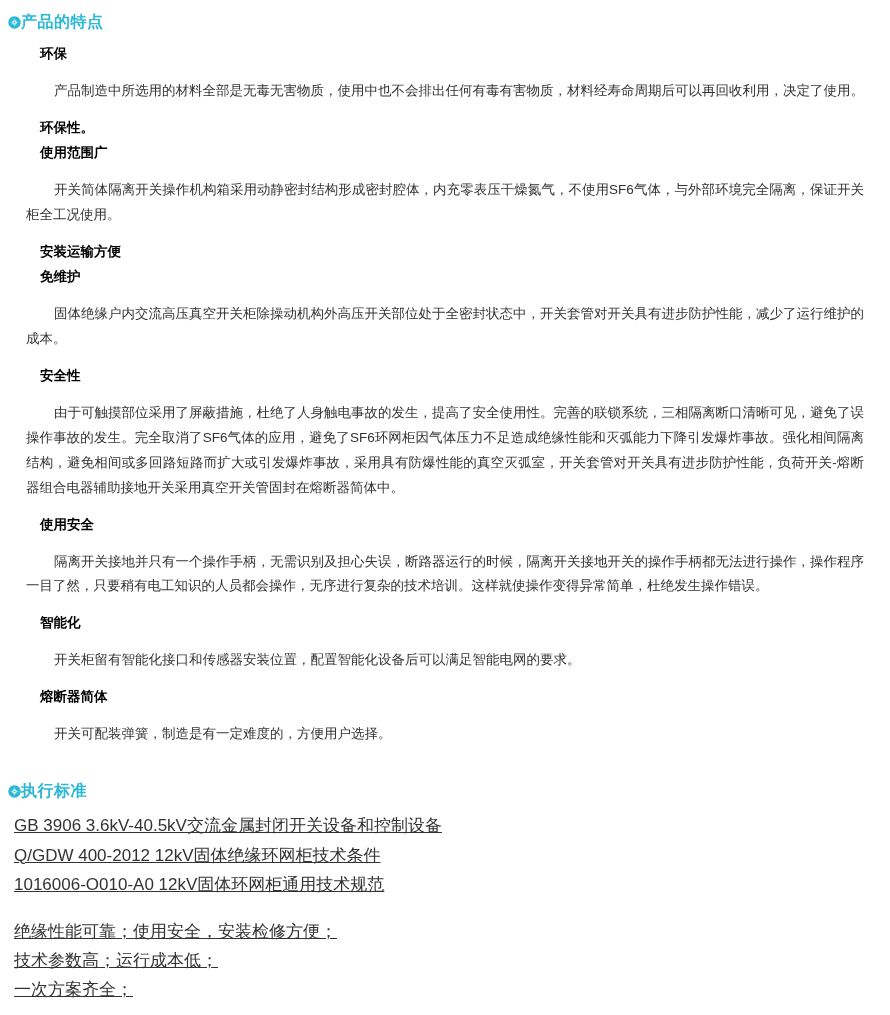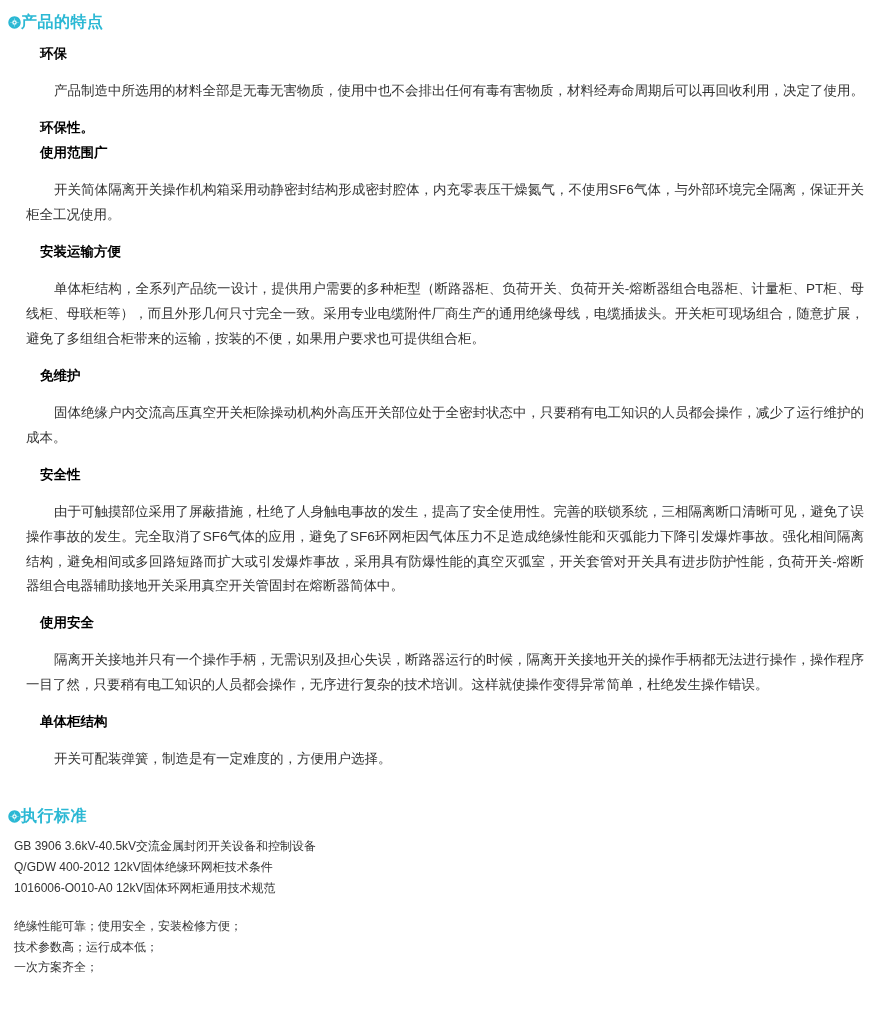--- a/index.html
+++ b/index.html
@@ -62,24 +62,25 @@
     line-height: 1.85;
     text-align: justify;
   }
   
   .plain-list {
     margin: 0;
     padding: 0;
     list-style: none;
   }
   .plain-list li {
-    font-size: 12px;
+    font-size: 17px;
     line-height: 1.72;
     color: #333333;
     padding-left: 8px;
+    text-decoration: underline;
   }
   .spacer-md { height: 18px; }
 </style>
 </head>
 <body>
 
 <div class="page">
 
   <div class="section-heading">
     <span class="gear-icon">
@@ -100,36 +101,39 @@
     </li>
     <li class="feature-item">
       <p class="feature-title">环保性。</p>
     </li>
     <li class="feature-item">
       <p class="feature-title">使用范围广</p>
       <p class="feature-body">开关简体隔离开关操作机构箱采用动静密封结构形成密封腔体，内充零表压干燥氮气，不使用SF6气体，与外部环境完全隔离，保证开关柜全工况使用。</p>
     </li>
     <li class="feature-item">
       <p class="feature-title">安装运输方便</p>
-      <p class="feature-body">单体柜结构，全系列产品统一设计，提供用户需要的多种柜型（断路器柜、负荷开关、负荷开关-熔断器组合电器柜、计量柜、PT柜、母线柜、母联柜等），而且外形几何只寸完全一致。采用专业电缆附件厂商生产的通用绝缘母线，电缆插拔头。开关柜可现场组合，随意扩展，避免了多组组合柜带来的运输，按装的不便，如果用户要求也可提供组合柜。</p>
     </li>
     <li class="feature-item">
       <p class="feature-title">免维护</p>
-      <p class="feature-body">固体绝缘户内交流高压真空开关柜除操动机构外高压开关部位处于全密封状态中，只要稍有电工知识的人员都会操作，减少了运行维护的成本。</p>
+      <p class="feature-body">固体绝缘户内交流高压真空开关柜除操动机构外高压开关部位处于全密封状态中，开关套管对开关具有进步防护性能，减少了运行维护的成本。</p>
     </li>
     <li class="feature-item">
       <p class="feature-title">安全性</p>
       <p class="feature-body">由于可触摸部位采用了屏蔽措施，杜绝了人身触电事故的发生，提高了安全使用性。完善的联锁系统，三相隔离断口清晰可见，避免了误操作事故的发生。完全取消了SF6气体的应用，避免了SF6环网柜因气体压力不足造成绝缘性能和灭弧能力下降引发爆炸事故。强化相间隔离结构，避免相间或多回路短路而扩大或引发爆炸事故，采用具有防爆性能的真空灭弧室，开关套管对开关具有进步防护性能，负荷开关-熔断器组合电器辅助接地开关采用真空开关管固封在熔断器简体中。</p>
     </li>
     <li class="feature-item">
       <p class="feature-title">使用安全</p>
       <p class="feature-body">隔离开关接地并只有一个操作手柄，无需识别及担心失误，断路器运行的时候，隔离开关接地开关的操作手柄都无法进行操作，操作程序一目了然，只要稍有电工知识的人员都会操作，无序进行复杂的技术培训。这样就使操作变得异常简单，杜绝发生操作错误。</p>
     </li>
     <li class="feature-item">
-      <p class="feature-title">单体柜结构</p>
+      <p class="feature-title">智能化</p>
+      <p class="feature-body">开关柜留有智能化接口和传感器安装位置，配置智能化设备后可以满足智能电网的要求。</p>
+    </li>
+    <li class="feature-item">
+      <p class="feature-title">熔断器简体</p>
       <p class="feature-body">开关可配装弹簧，制造是有一定难度的，方便用户选择。</p>
     </li>
   </ul>
 
   <div class="spacer-md"></div>
 
   <div class="section-heading">
     <span class="gear-icon">
       <svg width="13" height="13" viewBox="0 0 24 24" aria-hidden="true">
         <path fill="#2bb8d4" d="M12 0.6 C5.7 0.6 0.6 5.7 0.6 12 C0.6 18.3 5.7 23.4 12 23.4 C18.3 23.4 23.4 18.3 23.4 12 C23.4 5.7 18.3 0.6 12 0.6 Z"></path>

